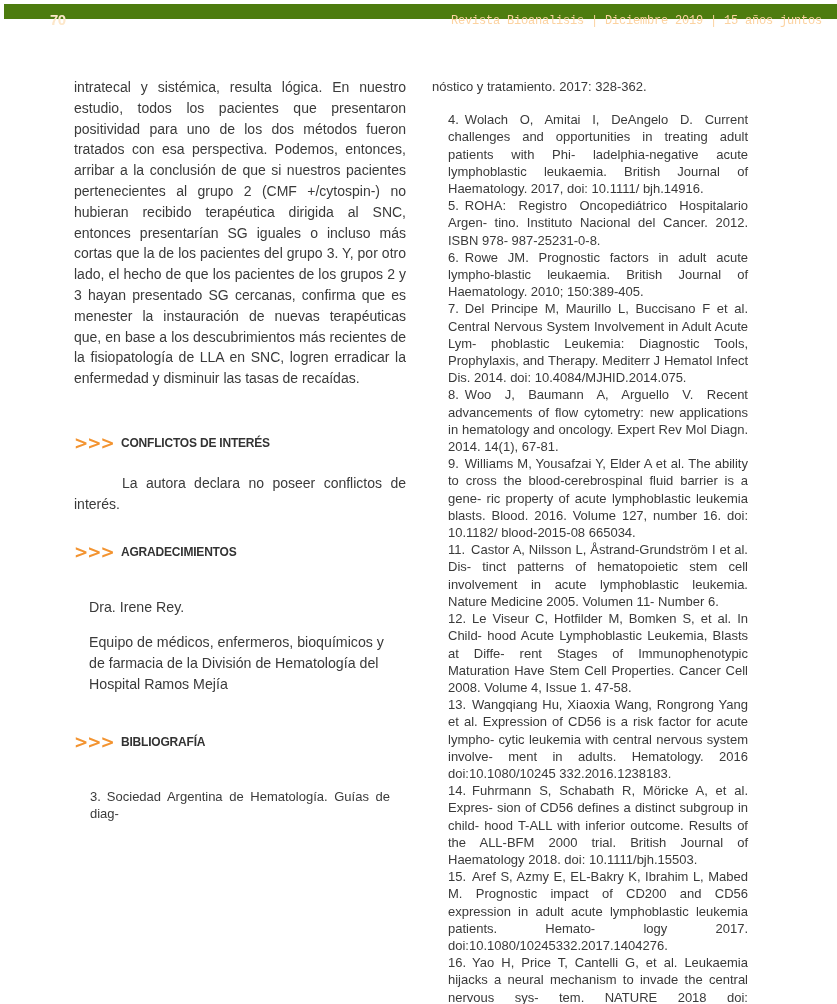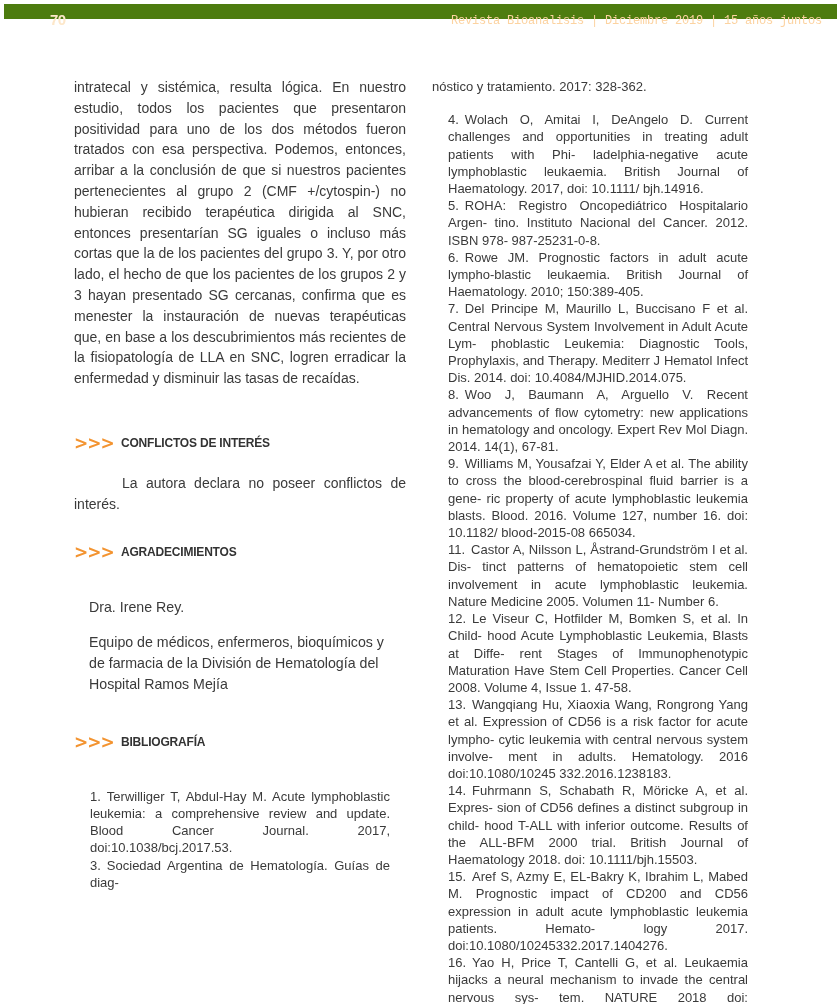--- a/index.html
+++ b/index.html
@@ -54,21 +54,20 @@
   <p class="agr-text">Dra. Irene Rey.</p>
   <p class="agr-text">Equipo de médicos, enfermeros, bioquímicos y de farmacia de la División de Hematología del Hospital Ramos Mejía</p>
 
   <div style="height:22px"></div>
   <div class="section-heading">
     <span class="chev">&gt;&gt;&gt;</span>
     <span class="section-title">BIBLIOGRAFÍA</span>
   </div>
   <div style="height:20px"></div>
   <div class="ref-list">
-    <p class="ref"><span class="ref-num">1.</span><span>Terwilliger T, Abdul-Hay M. Acute lymphoblastic leukemia: a comprehensive review and update. Blood Cancer Journal. 2017, doi:10.1038/bcj.2017.53.</span></p>
     <p class="ref"><span class="ref-num">3.</span><span>Sociedad Argentina de Hematología. Guías de diag-</span></p>
   </div>
 </div>
 
 <div class="col-right">
   <p class="ref">nóstico y tratamiento. 2017: 328-362.</p>
   <div class="ref-list" id="right-refs">
       <p class="ref"><span class="ref-num">4.</span><span>Wolach O, Amitai I, DeAngelo D. Current challenges and opportunities in treating adult patients with Phi- ladelphia-negative acute lymphoblastic leukaemia. British Journal of Haematology. 2017, doi: 10.1111/ bjh.14916.</span></p>
       <p class="ref"><span class="ref-num">5.</span><span>ROHA: Registro Oncopediátrico Hospitalario Argen- tino. Instituto Nacional del Cancer. 2012. ISBN 978- 987-25231-0-8.</span></p>
       <p class="ref"><span class="ref-num">6.</span><span>Rowe JM. Prognostic factors in adult acute lympho-blastic leukaemia. British Journal of Haematology. 2010; 150:389-405.</span></p>

